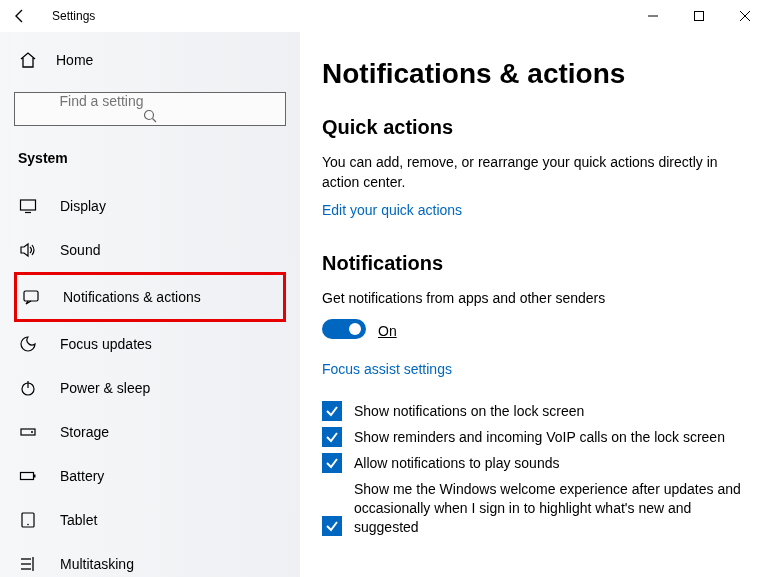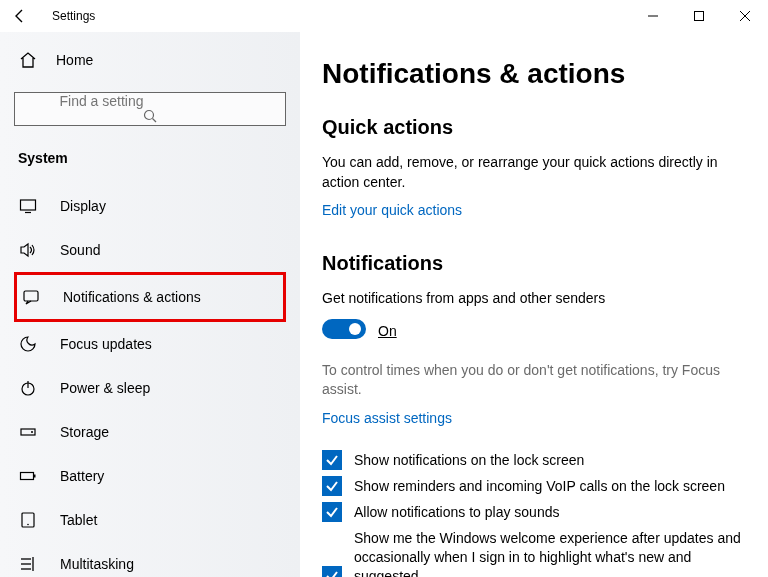--- a/index.html
+++ b/index.html
@@ -268,21 +268,20 @@
     <h2>Notifications</h2>
     <p class="desc">Get notifications from apps and other senders</p>
     <div class="toggle-row">
       <div class="toggle">
           <div class="knob"></div>
         </div>
       <span>On</span>
     </div>
 
     <div style="height:14px"></div>
-    <p class="desc muted">To control times when you do or don't get notifications, try Focus assist.</p>
     <div class="link">Focus assist settings</div>
 
     <div style="height:18px"></div>
 
     <div class="check-row">
       <div class="checkbox">
           <svg width="14" height="14" viewBox="0 0 14 14">
             <path d="M2 7 L6 11 L12 3" fill="none" stroke-width="2"></path>
           </svg>
         </div>

